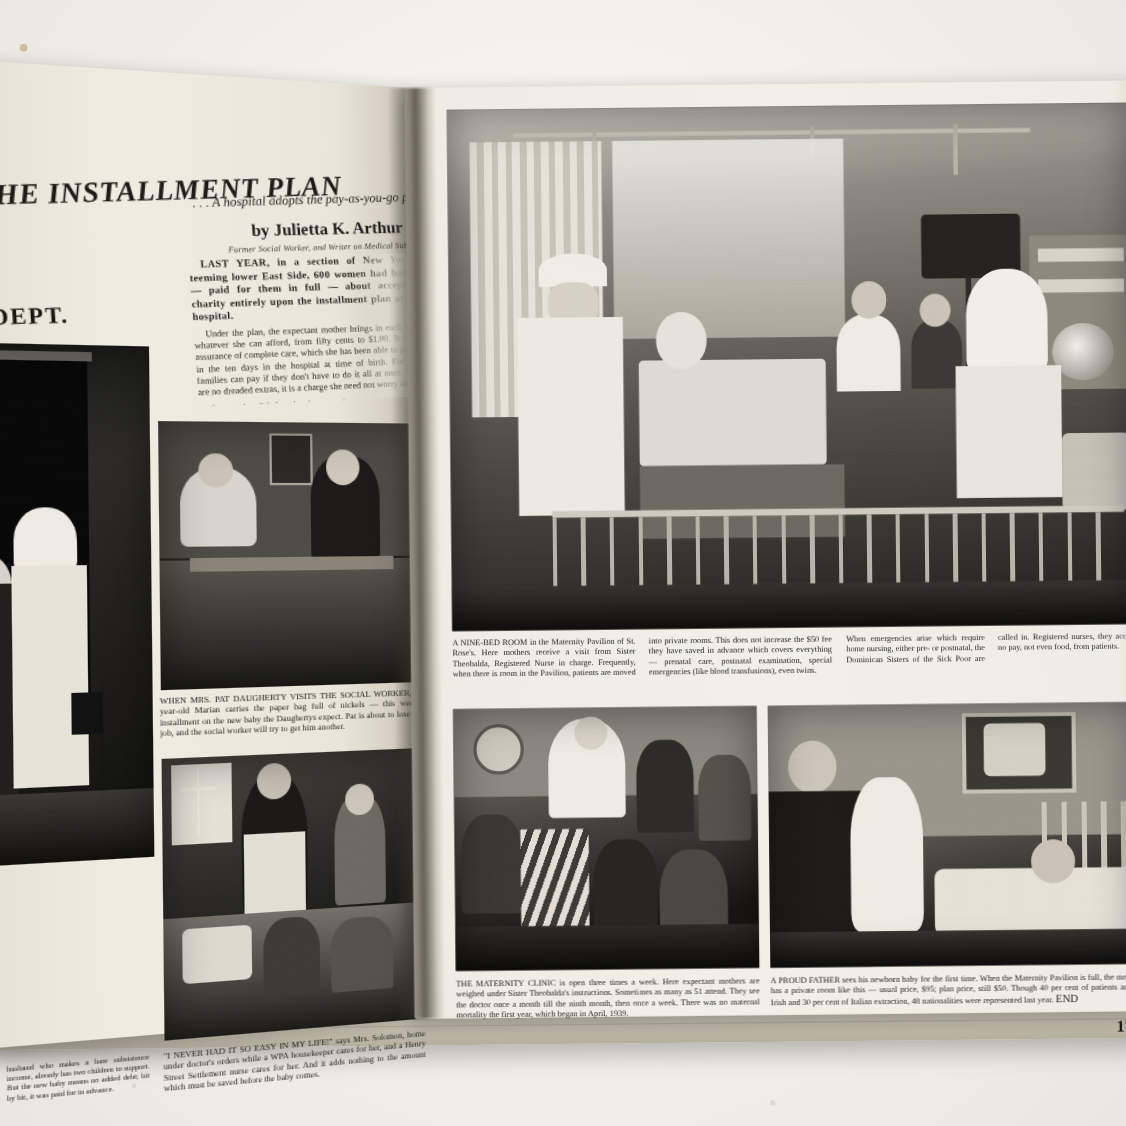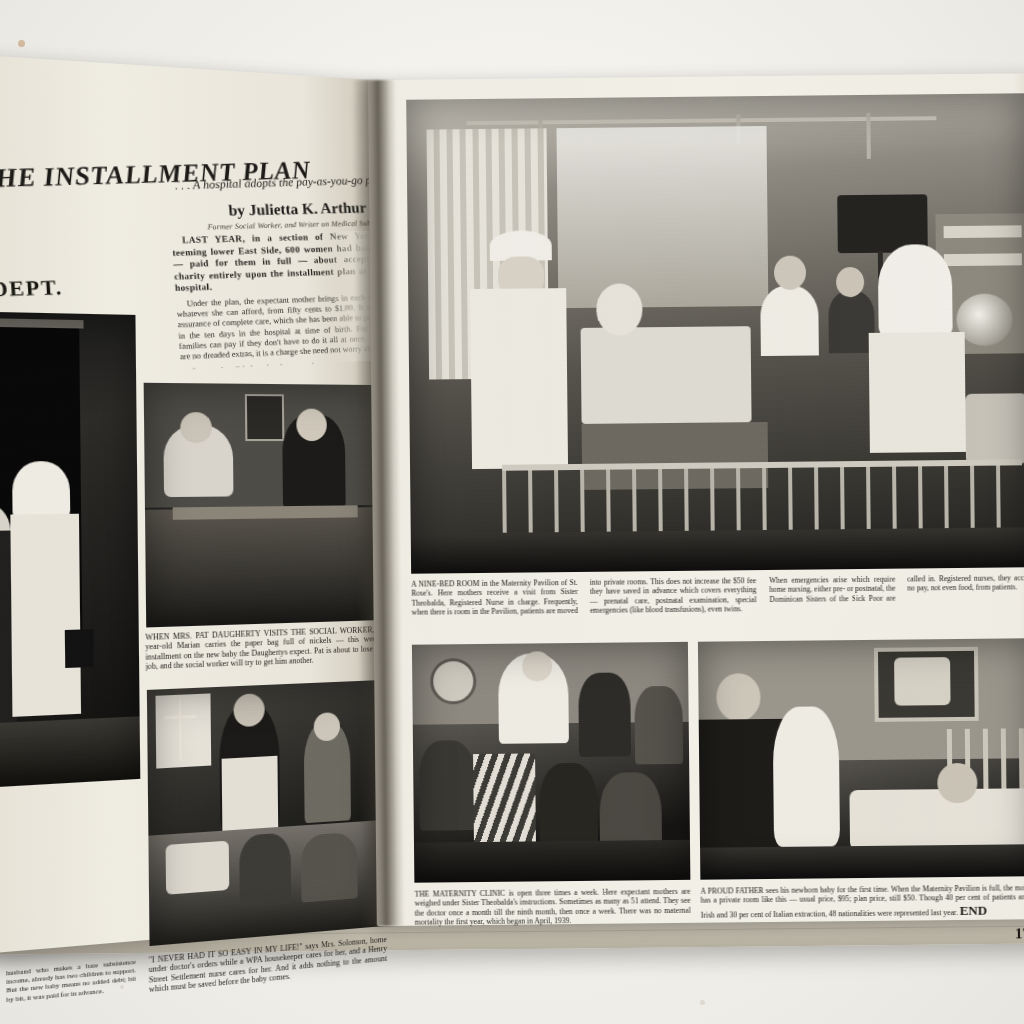--- a/index.html
+++ b/index.html
@@ -102,21 +102,21 @@
   .grain{position:absolute;inset:0;opacity:.22;
      background-image:repeating-linear-gradient(0deg,rgba(255,255,255,.05) 0 1px,rgba(0,0,0,.05) 1px 2px);}
 
   
   .sh{position:absolute;}
   .cap{
     position:absolute;font-size:7.6px;line-height:1.25;color:#1d1b17;text-align:justify;
   }
   .col{position:absolute;font-size:7.5px;line-height:1.26;color:#1f1d19;text-align:justify;}
   .pageno{position:absolute;font-size:15px;font-weight:bold;color:#1a1814;}
-  .endmark{font-weight:bold;font-size:13px;}
+  .endmark{font-weight:normal;font-size:10px;}
 
   
   .lcol{position:absolute;font-size:6.6px;line-height:1.25;color:#22201c;text-align:justify;}
 
   .crossdec{position:absolute;width:2px;background:#efe9dd;}
 </style>
 </head>
 <body>
 
 <div class="scene">

